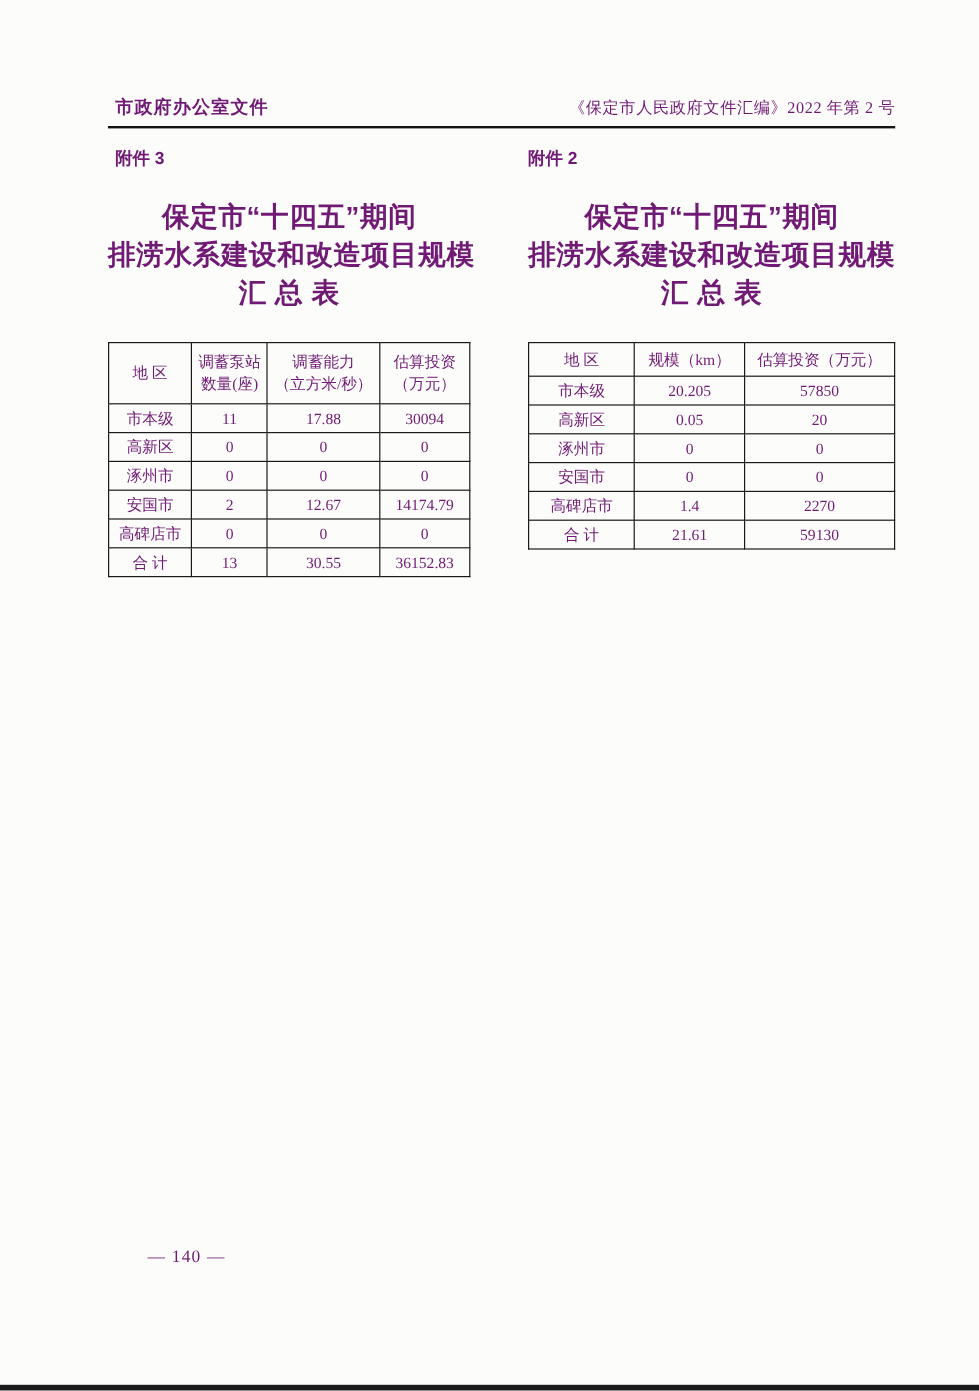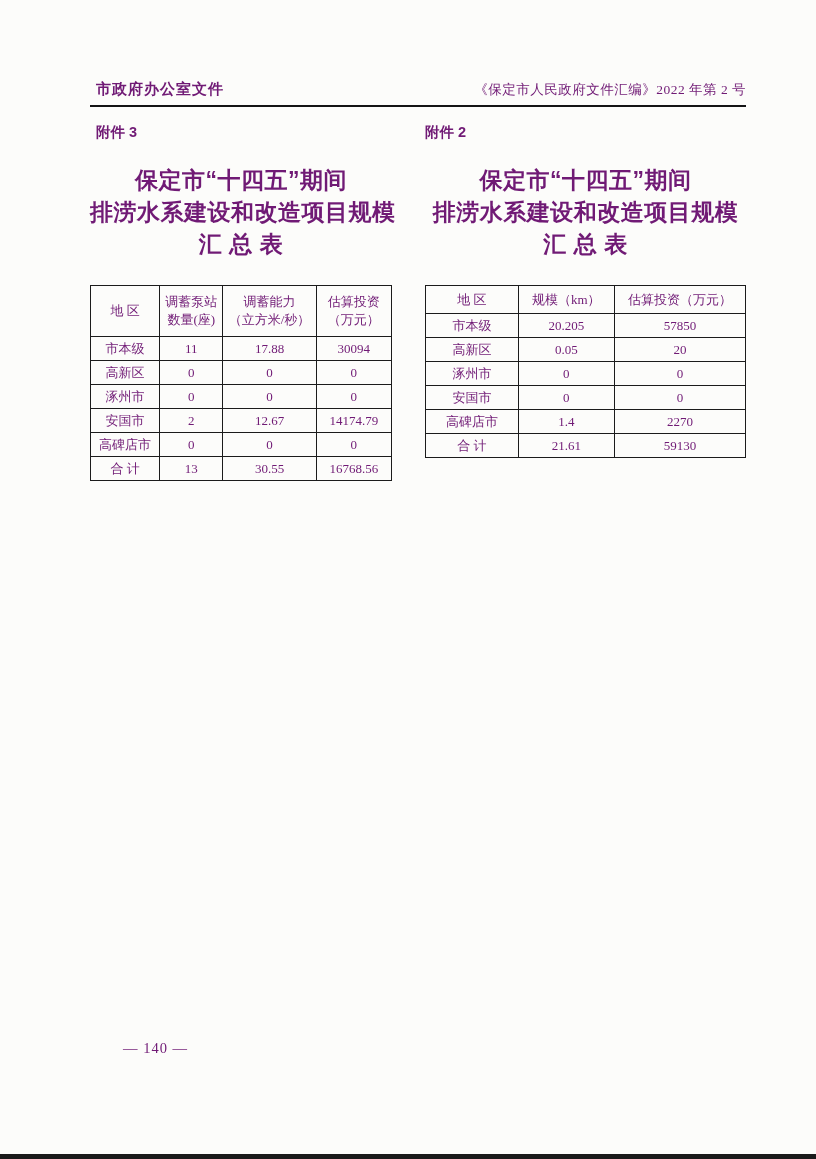--- a/index.html
+++ b/index.html
@@ -22,21 +22,21 @@
     font-family:"Liberation Sans", sans-serif;
     font-weight:bold;font-size:15px;letter-spacing:1px;
     padding-left:6px;
   }
   .hdr-right{font-size:13.5px;letter-spacing:0.5px;}
   .attach-label{
     font-family:"Liberation Sans", sans-serif;
     font-weight:bold;font-size:14.5px;
     margin-top:16px;
   }
-  .columns{display:flex;gap:33px;}
+  .columns{display:flex;gap:48px;}
   .col-left{width:302px;}
   .col-right{width:321px;}
   .col-left .attach-label{padding-left:6px;}
   .doc-title{
     margin-top:22px;
     text-align:center;
     font-family:"Liberation Sans", sans-serif;
     font-weight:bold;
     font-size:23px;line-height:32px;
     letter-spacing:0.5px;
@@ -137,21 +137,21 @@
             <tr>
               <td>高碑店市</td>
               <td>0</td>
               <td>0</td>
               <td>0</td>
             </tr>
             <tr>
               <td>合    计</td>
               <td>13</td>
               <td>30.55</td>
-              <td>16768.56</td>
+              <td>36152.83</td>
             </tr>
           </tbody>
         </table>
       </div>
 
       <div class="col-right">
         <div class="attach-label">附件 2</div>
         <div class="doc-title">
           <div>保定市“十四五”期间</div>
           <div>排涝水系建设和改造项目规模</div>

